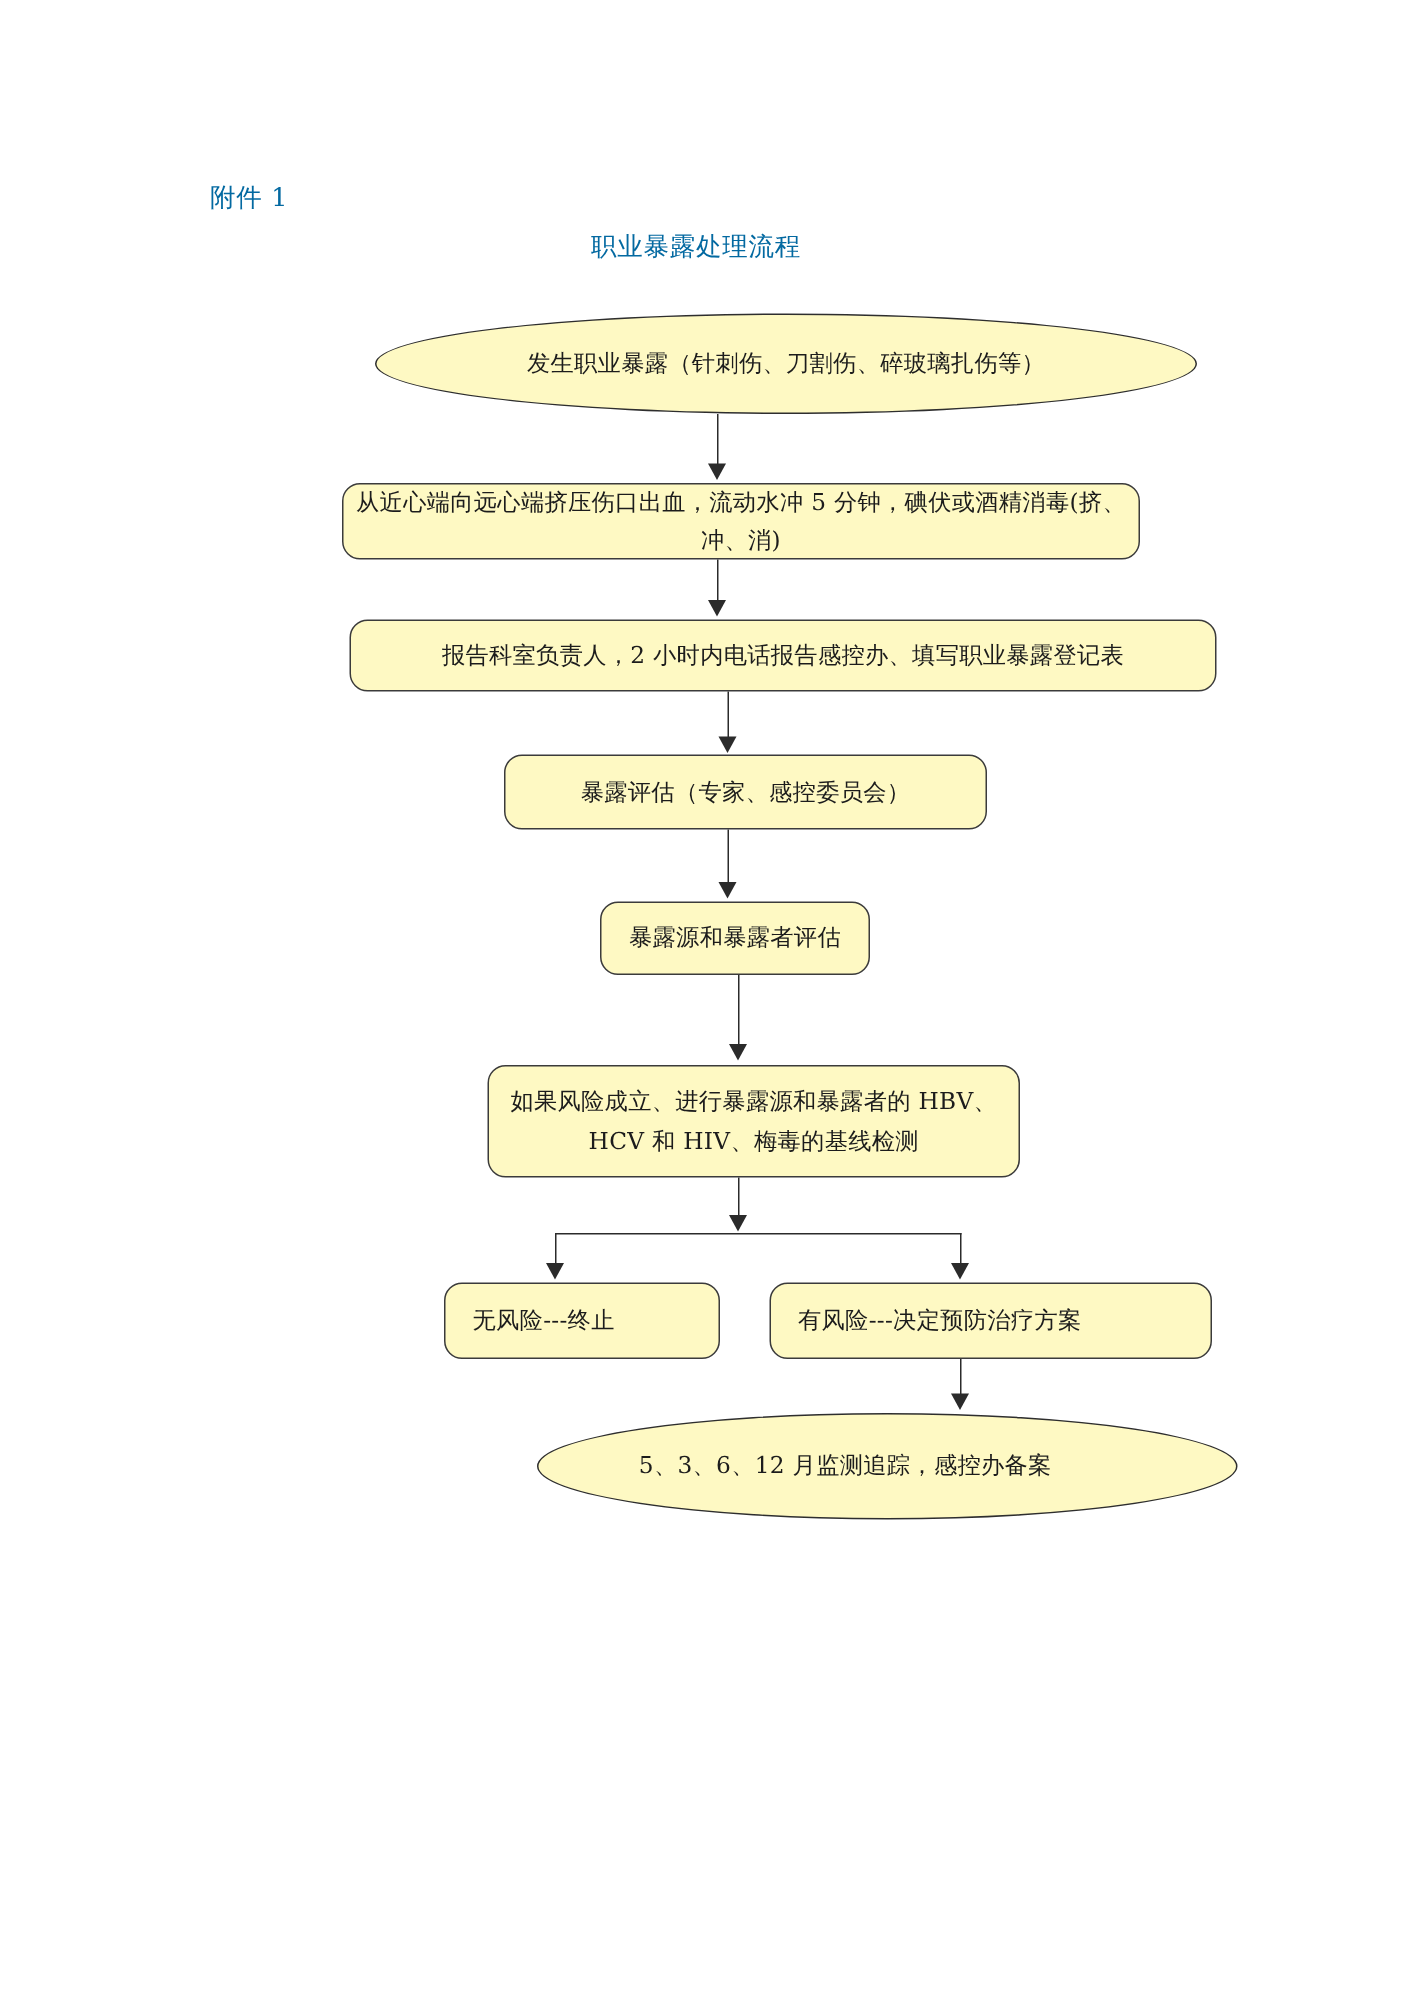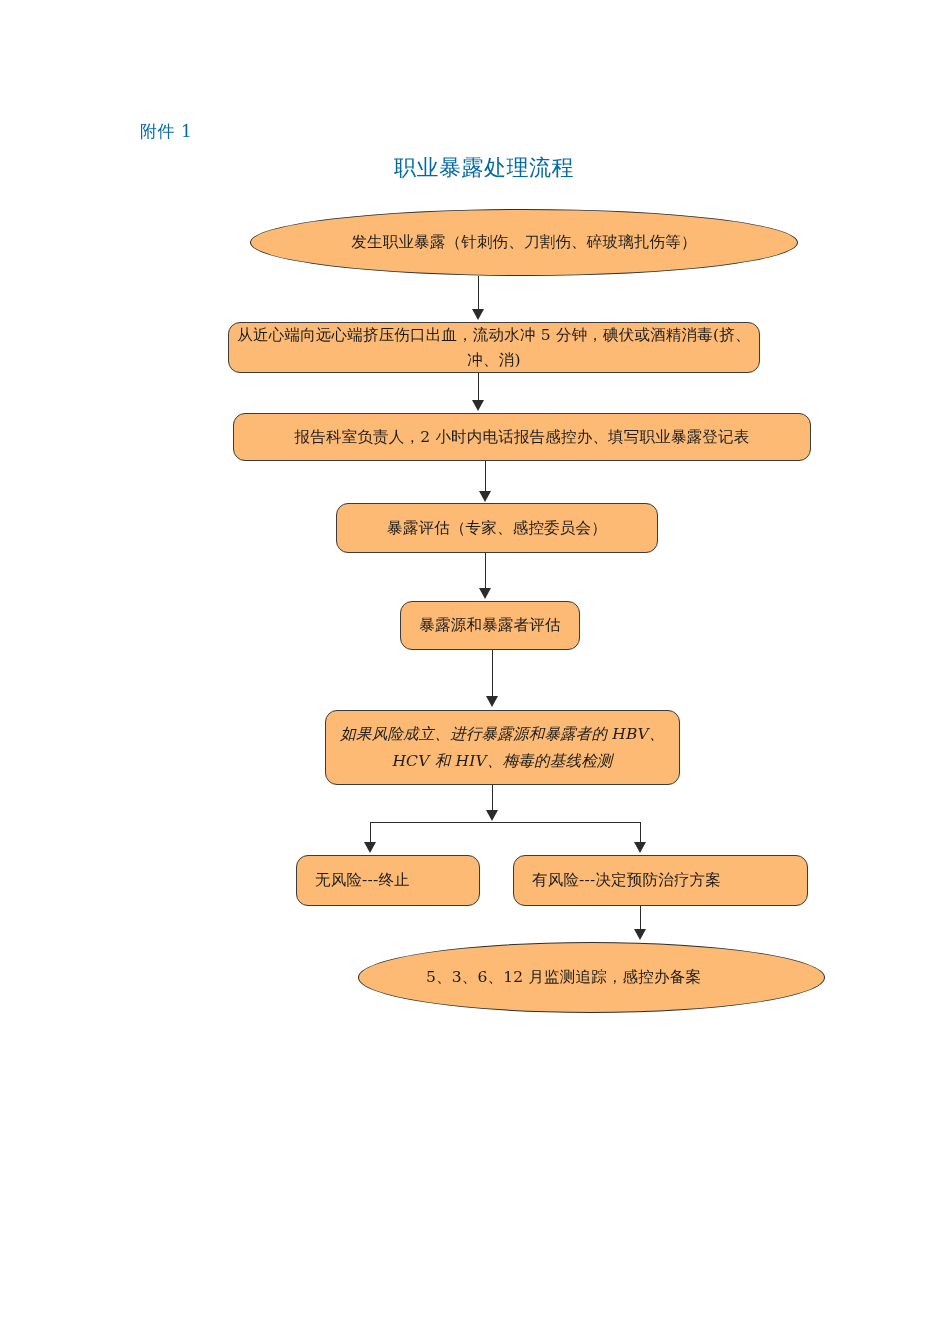--- a/index.html
+++ b/index.html
@@ -27,33 +27,33 @@
   }
   #attachment-label {
     left: 140px;
     top: 120px;
     font-size: 17px;
     letter-spacing: 0.5px;
   }
   #doc-title {
     left: 394px;
     top: 153px;
-    font-size: 22px;
+    font-size: 17px;
     letter-spacing: 0.5px;
   }
   
   .node {
     position: absolute;
     box-sizing: border-box;
     display: flex;
     align-items: center;
     justify-content: center;
     text-align: center;
     border: 1.2px solid #3b3b3b;
-    background: #fdba74;
+    background: #fef9c3;
     font-size: 15.5px;
     line-height: 1.55;
     color: #1c1c1c;
     letter-spacing: 0.2px;
   }
   .node.rounded {
     border-radius: 12px;
   }
   .node.ellipse {
     border-radius: 50%;
@@ -113,21 +113,21 @@
 
   <div class="vline" style="left:485px; top:553px; height:36px;"></div>
   <div class="arrowhead" style="left:479px; top:588px;"></div>
 
   <div class="node rounded" style="left:400px; top:601px; width:180px; height:49px;text-align:right;">暴露源和暴露者评估</div>
 
   <div class="vline" style="left:492px; top:650px; height:47px;"></div>
   <div class="arrowhead" style="left:486px; top:696px;"></div>
 
   <div class="node rounded" style="left:325px; top:710px; width:355px; height:75px;">
-    <div style="display:block; line-height:1.7;font-style:italic;">
+    <div style="display:block; line-height:1.7;">
       <span>如果风险成立、进行暴露源和暴露者的 HBV、</span><br>
       <span>HCV 和 HIV、梅毒的基线检测</span>
     </div>
   </div>
 
   <div class="vline" style="left:492px; top:785px; height:27px;"></div>
   <div class="arrowhead" style="left:486px; top:810px;"></div>
 
   <div class="hline" style="left:370px; top:822px; width:271px;"></div>
 

